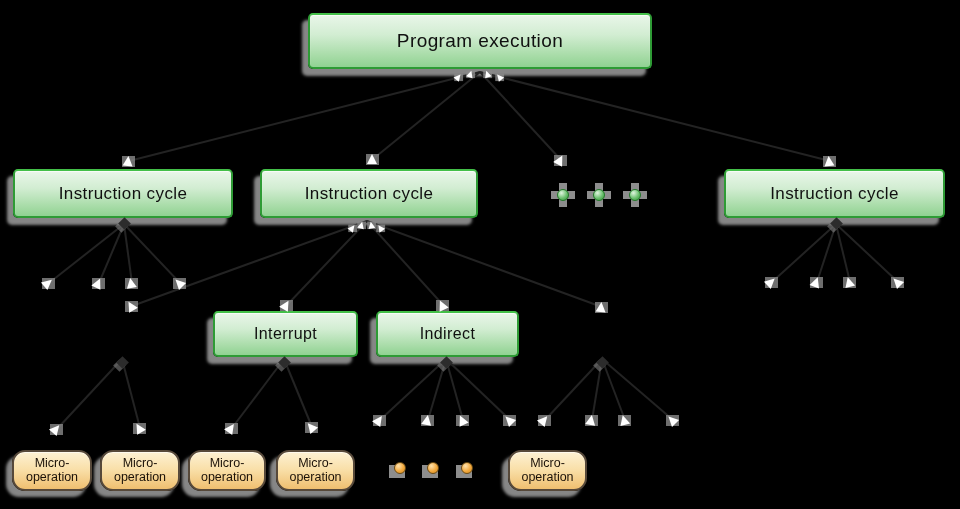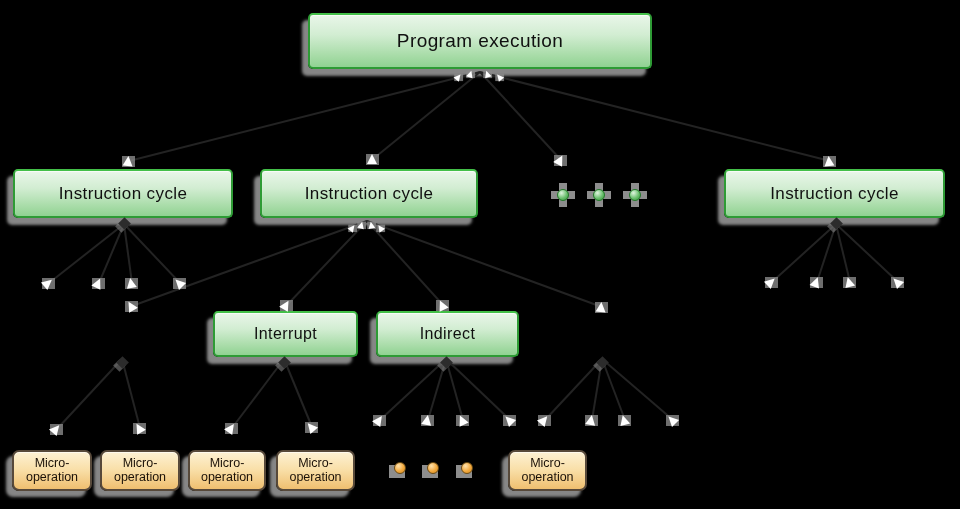--- a/index.html
+++ b/index.html
@@ -11,21 +11,21 @@
     position:absolute;display:flex;align-items:center;justify-content:center;
     box-sizing:border-box;color:#101010;text-align:center;z-index:2;
   }
   .node-green{
     border:2px solid #2e9b35;border-top-color:#43bf48;border-radius:5px;
     background:linear-gradient(180deg,#e9f6e9 0%,#d2edd2 38%,#a8dca8 78%,#90d292 100%);
     box-shadow:inset 0 1px 1px rgba(255,255,255,0.7), -6px 7px 3px rgba(152,152,152,0.88);
     letter-spacing:0.4px;
   }
   .node-orange{
-    border:2px solid #57493a;border-radius:7px;
+    border:2px solid #57493a;border-radius:13px;
     background:linear-gradient(180deg,#fdf1d3 0%,#f9dfa8 48%,#efbf70 100%);
     box-shadow:inset 0 1px 0 rgba(255,255,255,0.6), -6px 6px 3px rgba(152,152,152,0.88);
     color:#1c1208;line-height:1.08;
   }
   .node-label{white-space:pre-line;}
   #lines{position:absolute;left:0;top:0;z-index:3;pointer-events:none;}
   .ah{position:absolute;width:16px;height:14px;z-index:4;}
   .ah .sq{position:absolute;left:1px;top:2px;width:13px;height:11px;background:#8a8a8a;opacity:.8;}
   .ah .tri{
     position:absolute;left:2px;top:2px;width:0;height:0;

